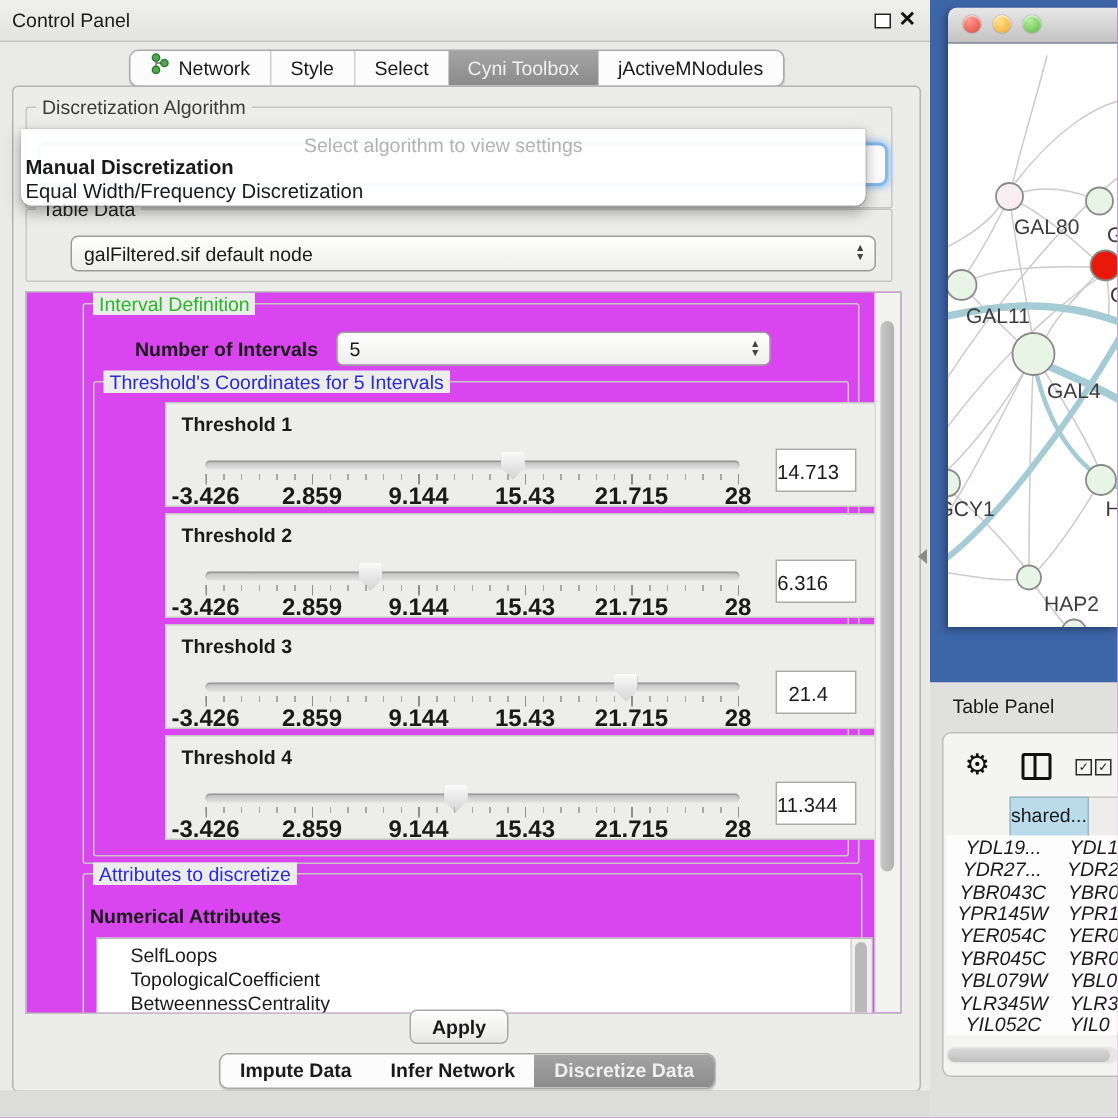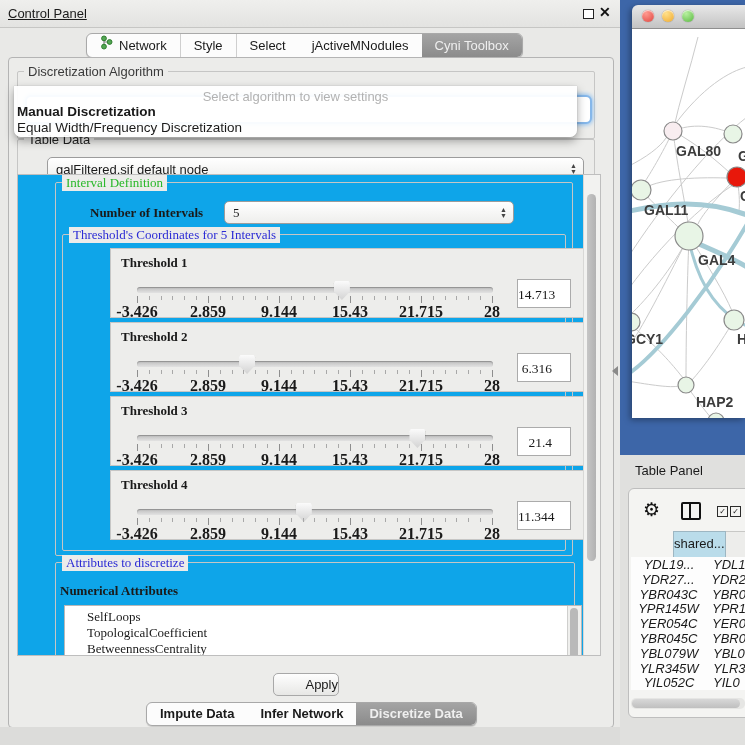--- a/index.html
+++ b/index.html
@@ -3,21 +3,21 @@
 <meta charset="utf-8">
 <style>
   html,body{margin:0;padding:0;}
   body{width:745px;height:745px;position:relative;overflow:hidden;
        background:#E9E9E7;font-family:"Liberation Sans",sans-serif;color:#1A1A1A;}
   .abs{position:absolute;}
 
   
   .titlebar{left:0;top:0;width:620px;height:27px;
     background:linear-gradient(#EFEFED,#E3E3E1);border-bottom:1px solid #C6C6C4;}
-  .titlebar .t{position:absolute;left:8px;top:6px;font-size:13px;text-decoration:underline;}
+  .titlebar .t{position:absolute;left:8px;top:6px;font-size:13px;}
   .float-btn{position:absolute;left:583px;top:9px;width:9px;height:8px;border:1.5px solid #222;background:#fff;}
   .close-btn{position:absolute;left:599px;top:4px;font-size:14px;font-weight:bold;color:#111;}
 
   
   .tabbar{left:86px;top:33px;height:23px;display:flex;background:#FCFCFC;
     border:1px solid #A9A9A9;border-radius:6px;overflow:hidden;box-shadow:0 1px 1px rgba(0,0,0,.12);}
   .seg{font-size:13px;line-height:23px;padding:0 13px;white-space:nowrap;display:flex;align-items:center;}
   .seg.div{border-left:1px solid #CFCFCF;}
   .seg.sel{background:linear-gradient(#A4A4A4,#8B8B8B);color:#EFEFEF;border-left:none;}
   .net-ico{margin-right:6px;}
@@ -27,22 +27,22 @@
     border:1px solid #B4B4B4;border-radius:4px;}
   .group{position:absolute;border:1px solid #C6C6C5;border-radius:2px;}
   .gtitle{position:absolute;top:-8px;left:6px;background:#ECECEA;padding:0 4px;font-size:13px;}
   .gtitle.green{color:#28B828;}
   .gtitle.blue{color:#2B2BD5;}
   .combo{position:absolute;background:linear-gradient(#FFFFFF,#EEEEEC);border:1px solid #9C9C9C;
     border-radius:5px;font-size:13px;display:flex;align-items:center;padding-left:8px;box-sizing:border-box;}
   .stepper{position:absolute;right:6px;top:0;bottom:0;display:flex;flex-direction:column;justify-content:center;color:#444;}
   .stepper span{font-size:7px;line-height:6px;}
 
-  .viewport{position:absolute;left:8px;top:116px;width:582px;height:480px;
-    border:1px solid #BEBEBE;background:#0ea5e9;overflow:hidden;font-family:Liberation Serif, serif;}
+  .viewport{position:absolute;left:8px;top:136px;width:582px;height:480px;
+    border:1px solid #BEBEBE;background:#d946ef;overflow:hidden;}
   .vscroll{position:absolute;right:0;top:0;bottom:0;width:16px;background:#F2F2F0;border-left:1px solid #D8D8D6;}
   .vthumb{position:absolute;left:3px;width:9px;border-radius:5px;background:linear-gradient(to right,#C6C6C6,#B2B2B2);}
 
   .thr-box{position:absolute;left:47px;width:492px;height:70px;background:#EDEDEB;
     border:1px solid #C6C6C5;box-sizing:border-box;}
   .thr-label{position:absolute;left:10px;top:6px;font-size:13px;font-weight:bold;}
   .track{position:absolute;left:26px;top:38px;width:356px;height:6px;border-radius:3px;
     background:linear-gradient(#BDBDBD,#E2E2E2);box-shadow:inset 0 1px 1px rgba(0,0,0,.25);}
   .thumb{position:absolute;top:32px;width:16px;height:19px;
     background:linear-gradient(#FBFBFB,#D3D3D3);
@@ -55,42 +55,42 @@
   .tick-lab{position:absolute;top:54px;transform:translateX(-50%);font-size:16px;font-weight:600;color:#1A1A1A;}
   .val-box{position:absolute;left:406px;top:30px;width:54px;height:29px;background:#FFF;
     border:1px solid #ABABAB;font-size:13.5px;line-height:29px;text-align:right;padding-right:18px;box-sizing:border-box;}
 
   .attr-list{position:absolute;background:#FFF;border:1px solid #B8B8B8;overflow:hidden;}
   .attr-item{font-size:13px;line-height:16px;padding-left:22px;}
   .list-scroll{position:absolute;right:0;top:0;bottom:0;width:13px;background:#EFEFED;border-left:1px solid #CFCFCD;}
   .list-thumb{position:absolute;left:2px;top:2px;bottom:2px;width:8px;border-radius:4px;background:#B9B9B9;}
 
   .btn{position:absolute;background:linear-gradient(#FEFEFE,#E7E7E5);border:1px solid #A8A8A8;
-    border-radius:5px;font-size:13px;text-align:right;}
+    border-radius:5px;font-size:13px;text-align:center;font-weight:bold;}
 
   .btabs{position:absolute;left:137px;top:644px;height:22px;display:flex;background:#FCFCFC;
     border:1px solid #A8A8A8;border-radius:6px;overflow:hidden;box-shadow:0 1px 1px rgba(0,0,0,.15);}
   .btabs .seg{line-height:22px;font-weight:bold;}
   .bottom-strip{left:0;top:727px;width:620px;height:18px;background:#DCDCDA;}
 
   
   .popup{left:14px;top:86px;width:563px;height:51px;background:rgba(255,255,255,0.94);
     border-radius:0 0 7px 7px;box-shadow:0 4px 10px rgba(0,0,0,0.35),0 0 1px #999;z-index:50;}
   .popup .prompt{position:absolute;top:3px;left:0;right:0;text-align:center;color:#B2B2B2;font-size:13px;}
   .popup .it1{position:absolute;left:3px;top:18px;font-size:13.5px;font-weight:bold;}
   .popup .it2{position:absolute;left:3px;top:34px;font-size:13.5px;}
   .ghost-combo{position:absolute;left:16px;top:37px;width:563px;height:25px;background:#FFF;
     border:2px solid #85B7EA;border-radius:6px;box-shadow:0 0 4px 1px #90C1F0;z-index:5;}
 
   
   .split-arrow{left:612px;top:366px;width:0;height:0;border-top:5px solid transparent;
     border-bottom:5px solid transparent;border-right:6px solid #8A8A8A;}
 
   
-  .desktop{left:620px;top:0;width:125px;height:455px;background:#3D66A8;font-weight:bold;}
+  .desktop{left:620px;top:0;width:125px;height:455px;background:#3D66A8;}
   .macwin{position:absolute;left:12px;top:5px;width:113px;height:413px;border-radius:6px 0 0 0;
     box-shadow:-2px 2px 6px rgba(0,0,0,.35);}
   .mactitle{height:23px;background:linear-gradient(#E8E8E8,#C3C3C3);border-bottom:1px solid #8F8F8F;
     border-radius:6px 0 0 0;position:relative;}
   .light{position:absolute;top:5px;width:12px;height:12px;border-radius:50%;box-shadow:inset 0 1px 1px rgba(255,255,255,.7),0 0 1px rgba(0,0,0,.6);}
   .maccanvas{height:389px;background:#FFF;overflow:hidden;}
 
   .tp-header{left:620px;top:455px;width:125px;height:33px;background:#E0E0DE;}
   .tp-header .t{position:absolute;left:15px;top:8px;font-size:13px;}
   .tp-body{left:620px;top:488px;width:125px;height:257px;background:#E0E0DE;}
@@ -133,25 +133,25 @@
       </svg>
     </span>
     <span>Network</span>
   </div>
   <div class="seg div">
       <span>Style</span>
     </div>
   <div class="seg div">
       <span>Select</span>
     </div>
+  <div class="seg sel">
+      <span>Cyni Toolbox</span>
+    </div>
   <div class="seg">
       <span>jActiveMNodules</span>
-    </div>
-  <div class="seg sel">
-      <span>Cyni Toolbox</span>
     </div>
 </div>
 
 <div class="abs mainframe">
 
   <div class="group" style="left:8px;top:13px;width:576px;height:66px;">
     <span class="gtitle" style="color:#3A3A3A;">Discretization Algorithm</span>
   </div>
   <div class="ghost-combo"></div>
 

